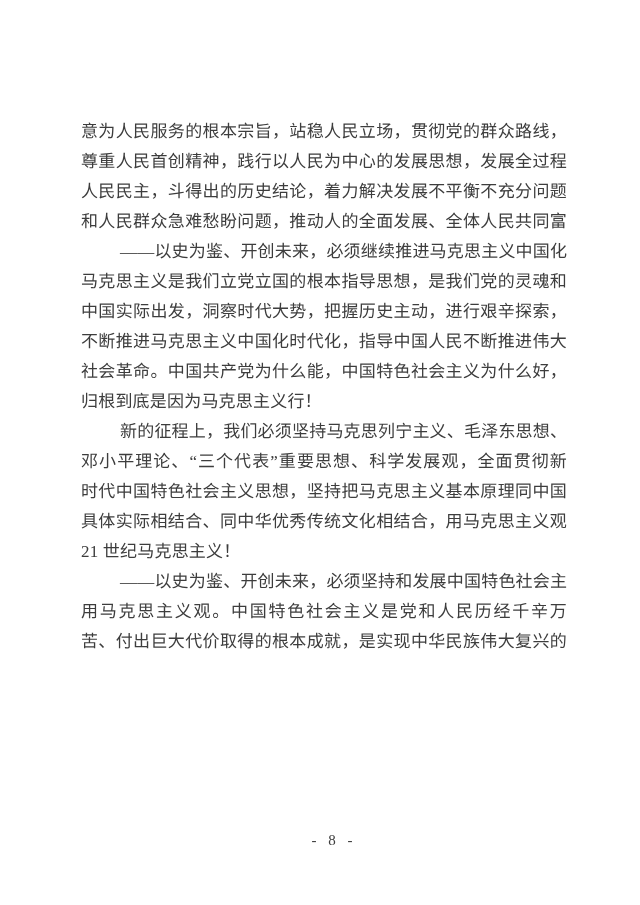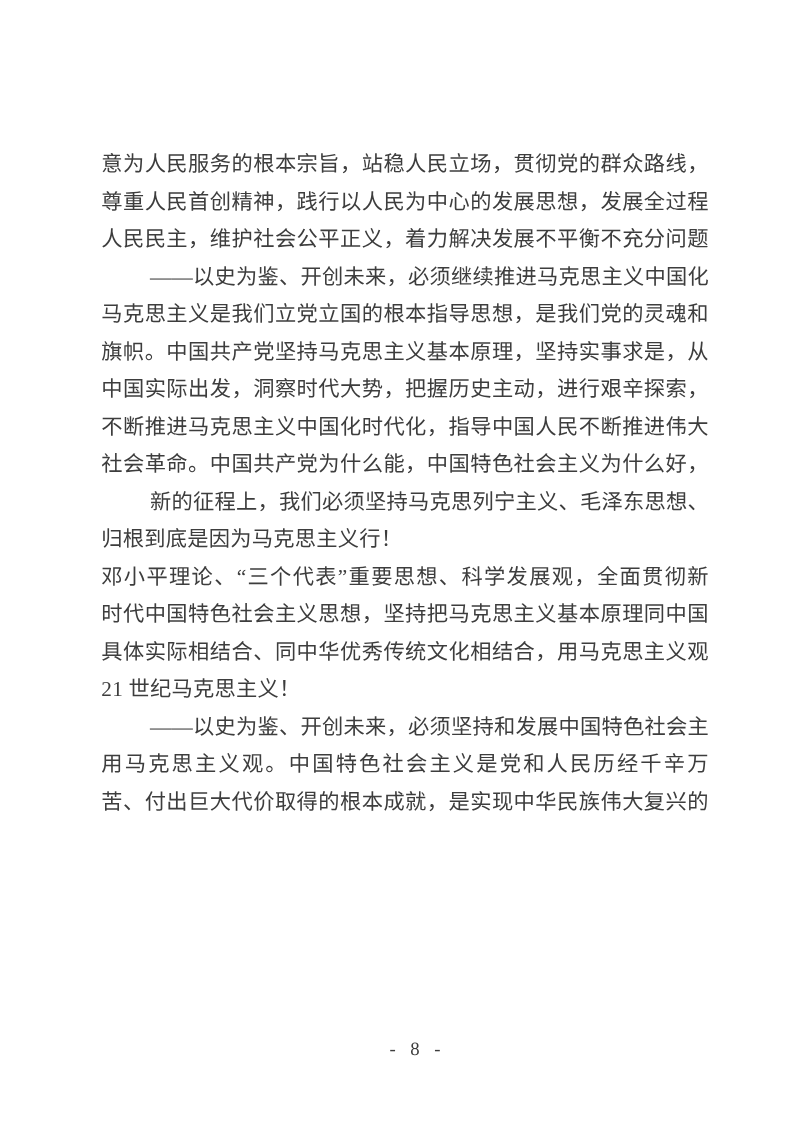--- a/index.html
+++ b/index.html
@@ -57,29 +57,29 @@
     transform: translateX(14px);
   }
 </style>
 </head>
 <body style="background: rgb(255, 255, 255); color: rgb(61, 61, 61);">
 
 <div class="page">
   <div class="doc-body">
       <div class="line j">意为人民服务的根本宗旨，站稳人民立场，贯彻党的群众路线，</div>
       <div class="line j">尊重人民首创精神，践行以人民为中心的发展思想，发展全过程</div>
-      <div class="line j">人民民主，维护社会公平正义，着力解决发展不平衡不充分问题</div>
+      <div class="line j">人民民主，斗得出的历史结论，着力解决发展不平衡不充分问题</div>
+      <div class="line j">和人民群众急难愁盼问题，推动人的全面发展、全体人民共同富</div>
       <div class="line j ind">——以史为鉴、开创未来，必须继续推进马克思主义中国化。</div>
       <div class="line j">马克思主义是我们立党立国的根本指导思想，是我们党的灵魂和</div>
-      <div class="line j">旗帜。中国共产党坚持马克思主义基本原理，坚持实事求是，从</div>
       <div class="line j">中国实际出发，洞察时代大势，把握历史主动，进行艰辛探索，</div>
       <div class="line j">不断推进马克思主义中国化时代化，指导中国人民不断推进伟大</div>
       <div class="line j">社会革命。中国共产党为什么能，中国特色社会主义为什么好，</div>
+      <div class="line nj">归根到底是因为马克思主义行！</div>
       <div class="line j ind">新的征程上，我们必须坚持马克思列宁主义、毛泽东思想、</div>
-      <div class="line nj">归根到底是因为马克思主义行！</div>
       <div class="line j">邓小平理论、“三个代表”重要思想、科学发展观，全面贯彻新</div>
       <div class="line j">时代中国特色社会主义思想，坚持把马克思主义基本原理同中国</div>
       <div class="line j">具体实际相结合、同中华优秀传统文化相结合，用马克思主义观</div>
       <div class="line nj">21 世纪马克思主义！</div>
       <div class="line j ind">——以史为鉴、开创未来，必须坚持和发展中国特色社会主</div>
       <div class="line j">用马克思主义观。中国特色社会主义是党和人民历经千辛万</div>
       <div class="line j">苦、付出巨大代价取得的根本成就，是实现中华民族伟大复兴的</div>
     </div>
   <div class="footer">- 8 -</div>
 </div>

